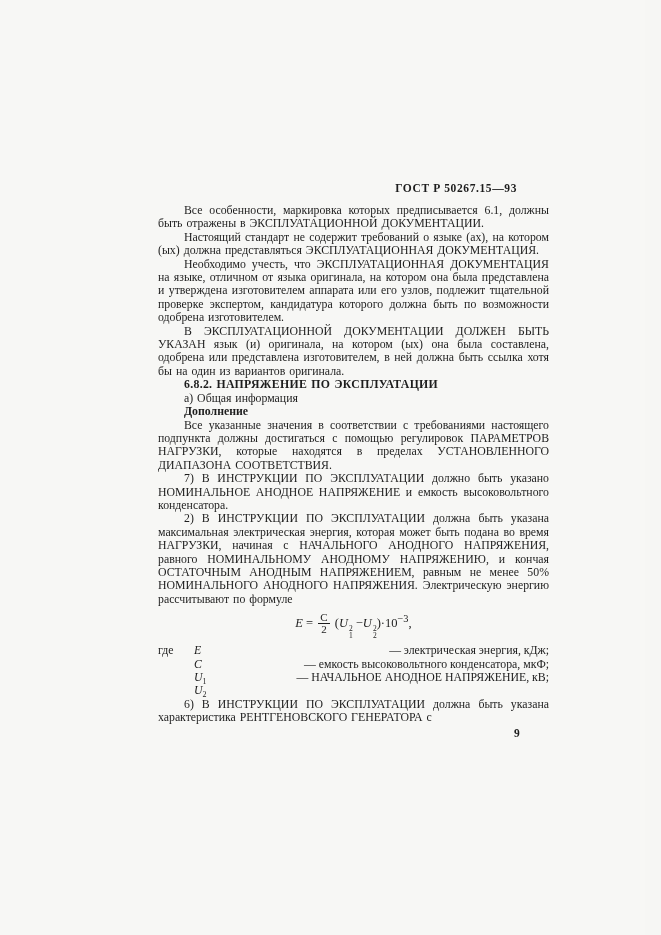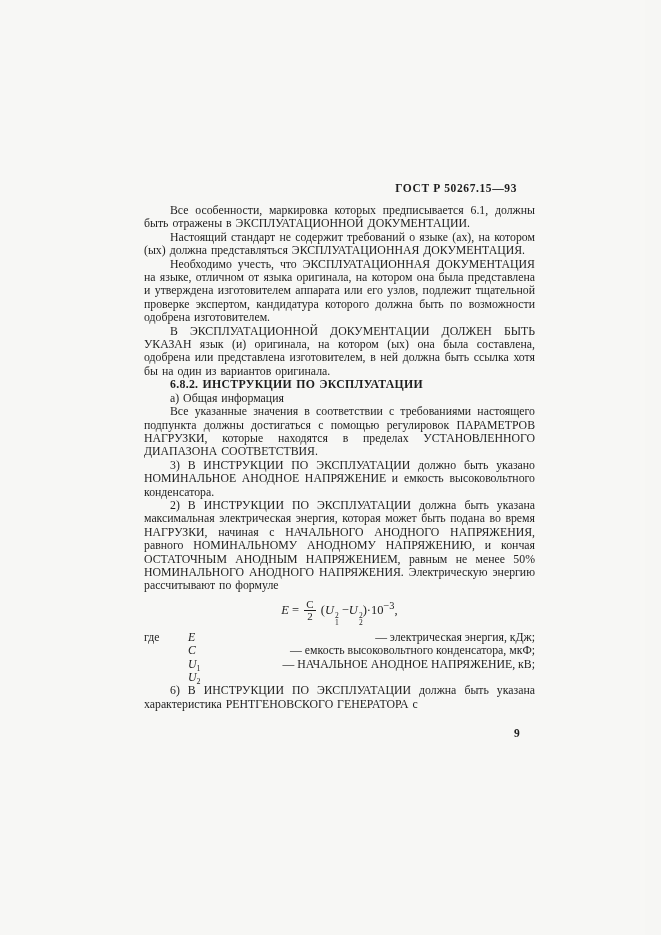--- a/index.html
+++ b/index.html
@@ -19,21 +19,21 @@
     position: absolute;
     top: 182px;
     right: 128px;
     font-size: 11.5px;
     font-weight: bold;
     letter-spacing: 0.6px;
     white-space: nowrap;
   }
   .content {
     position: absolute;
-    left: 144px;
+    left: 158px;
     top: 204px;
     width: 391px;
     font-size: 11.8px;
     line-height: 13.4px;
   }
   p.para {
     margin: 0;
     text-indent: 26px;
     text-align: justify;
     word-spacing: 1px;
@@ -65,21 +65,21 @@
     font-size: 7.5px;
     line-height: 7px;
     vertical-align: -4px;
     margin-left: 1px;
   }
   
   .where { margin: 2px 0 0 0; }
   .where-row {
     display: grid;
     grid-template-columns: 26px 24px 1fr;
-    column-gap: 14px;
+    column-gap: 6px;
     font-family: Liberation Serif, serif;
   }
   .where-row .lead { text-align: left; }
   .where-row .sym { font-style: italic; text-align: left; padding-left: 4px; }
   .where-row .sym sub { font-size: 8px; font-style: normal; }
   .where-row .desc { text-align: right; }
   .page-number {
     position: absolute;
     top: 727px;
     left: 514px;
@@ -95,24 +95,25 @@
 
   <div class="doc-code">ГОСТ Р 50267.15—93</div>
 
   <div class="content">
 
     <div id="paras-before">
         <p class="para">Все особенности, маркировка которых предписывается 6.1, должны быть отражены в ЭКСПЛУАТАЦИОННОЙ ДОКУМЕНТАЦИИ.</p>
         <p class="para">Настоящий стандарт не содержит требований о языке (ах), на котором (ых) должна представляться ЭКСПЛУАТАЦИОННАЯ ДОКУМЕНТАЦИЯ.</p>
         <p class="para">Необходимо учесть, что ЭКСПЛУАТАЦИОННАЯ ДОКУМЕНТАЦИЯ на языке, отличном от языка оригинала, на котором она была представлена и утверждена изготовителем аппарата или его узлов, подлежит тщательной проверке экспертом, кандидатура которого должна быть по возможности одобрена изготовителем.</p>
         <p class="para">В ЭКСПЛУАТАЦИОННОЙ ДОКУМЕНТАЦИИ ДОЛЖЕН БЫТЬ УКАЗАН язык (и) оригинала, на котором (ых) она была составлена, одобрена или представлена изготовителем, в ней должна быть ссылка хотя бы на один из вариантов оригинала.</p>
-        <p class="para heading">6.8.2. ИНСТРУКЦИИ ПО ЭКСПЛУАТАЦИИ</p>
+        <p class="para heading">6.8.2. НАПРЯЖЕНИЕ ПО ЭКСПЛУАТАЦИИ</p>
         <p class="para">а) Общая информация</p>
+        <p class="para bold-line">Дополнение</p>
         <p class="para">Все указанные значения в соответствии с требованиями настоящего подпункта должны достигаться с помощью регулировок ПАРАМЕТРОВ НАГРУЗКИ, которые находятся в пределах УСТАНОВЛЕННОГО ДИАПАЗОНА СООТВЕТСТВИЯ.</p>
-        <p class="para">3) В ИНСТРУКЦИИ ПО ЭКСПЛУАТАЦИИ должно быть указано НОМИНАЛЬНОЕ АНОДНОЕ НАПРЯЖЕНИЕ и емкость высоковольтного конденсатора.</p>
+        <p class="para">7) В ИНСТРУКЦИИ ПО ЭКСПЛУАТАЦИИ должно быть указано НОМИНАЛЬНОЕ АНОДНОЕ НАПРЯЖЕНИЕ и емкость высоковольтного конденсатора.</p>
         <p class="para">2) В ИНСТРУКЦИИ ПО ЭКСПЛУАТАЦИИ должна быть указана максимальная электрическая энергия, которая может быть подана во время НАГРУЗКИ, начиная с НАЧАЛЬНОГО АНОДНОГО НАПРЯЖЕНИЯ, равного НОМИНАЛЬНОМУ АНОДНОМУ НАПРЯЖЕНИЮ, и кончая ОСТАТОЧНЫМ АНОДНЫМ НАПРЯЖЕНИЕМ, равным не менее 50% НОМИНАЛЬНОГО АНОДНОГО НАПРЯЖЕНИЯ. Электрическую энергию рассчитывают по формуле</p>
       </div>
 
     <div class="formula">
       <span class="fvar">E</span>
       <span>=</span>
       <span class="frac"><span class="num">C</span><span class="den">2</span></span>
       <span>(</span><span class="fvar">U</span><span class="sscripts">
           <span>2</span>
           <span>1</span>

